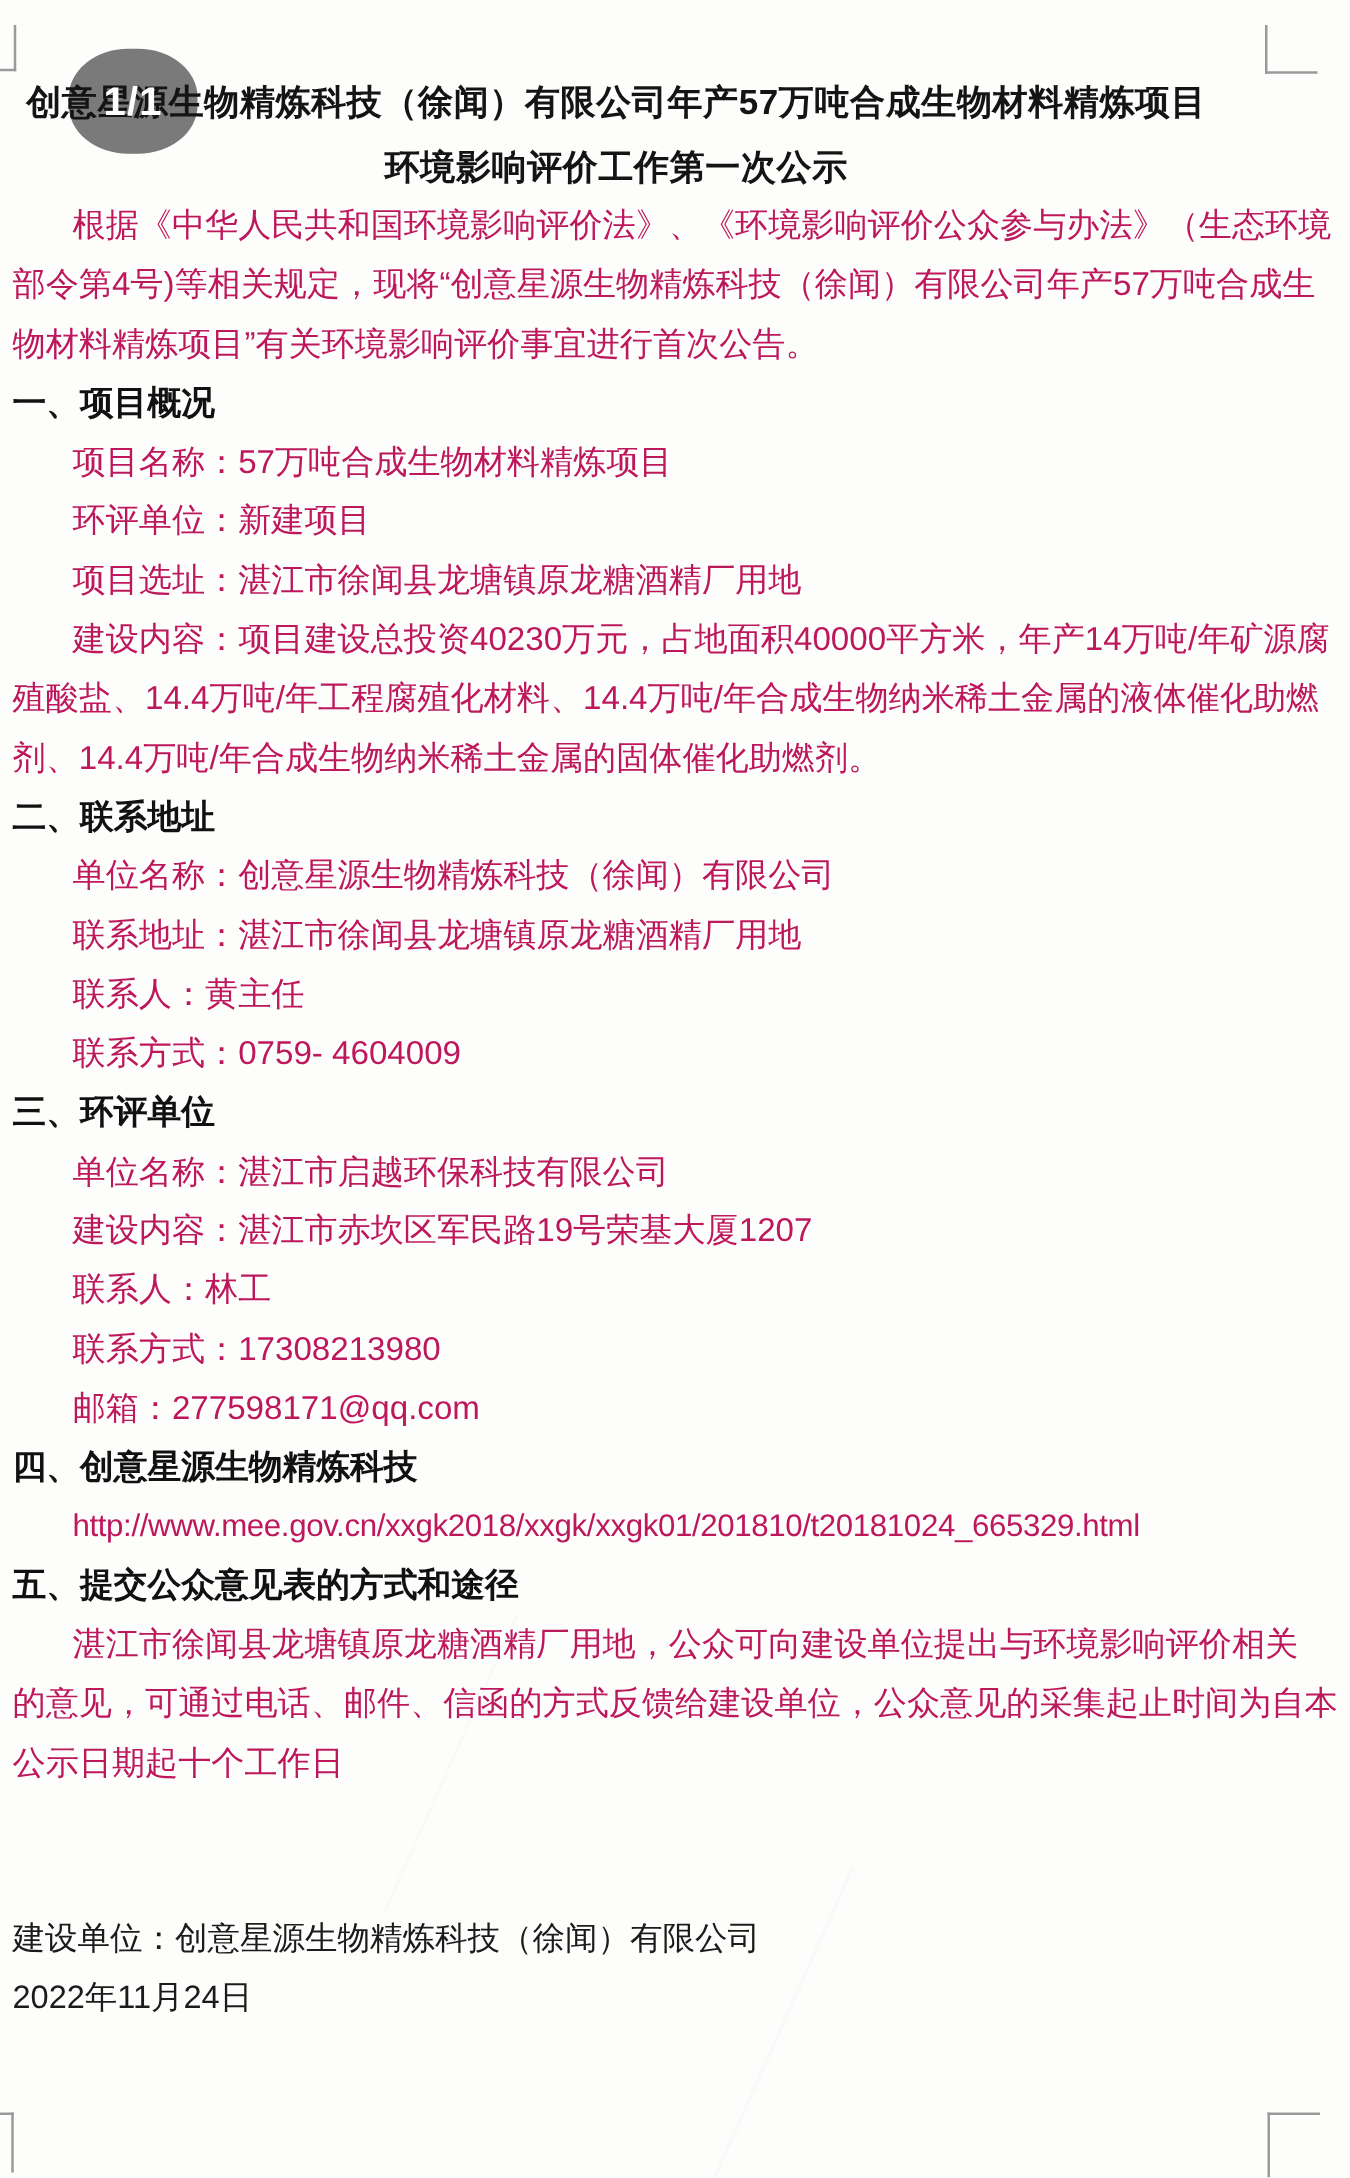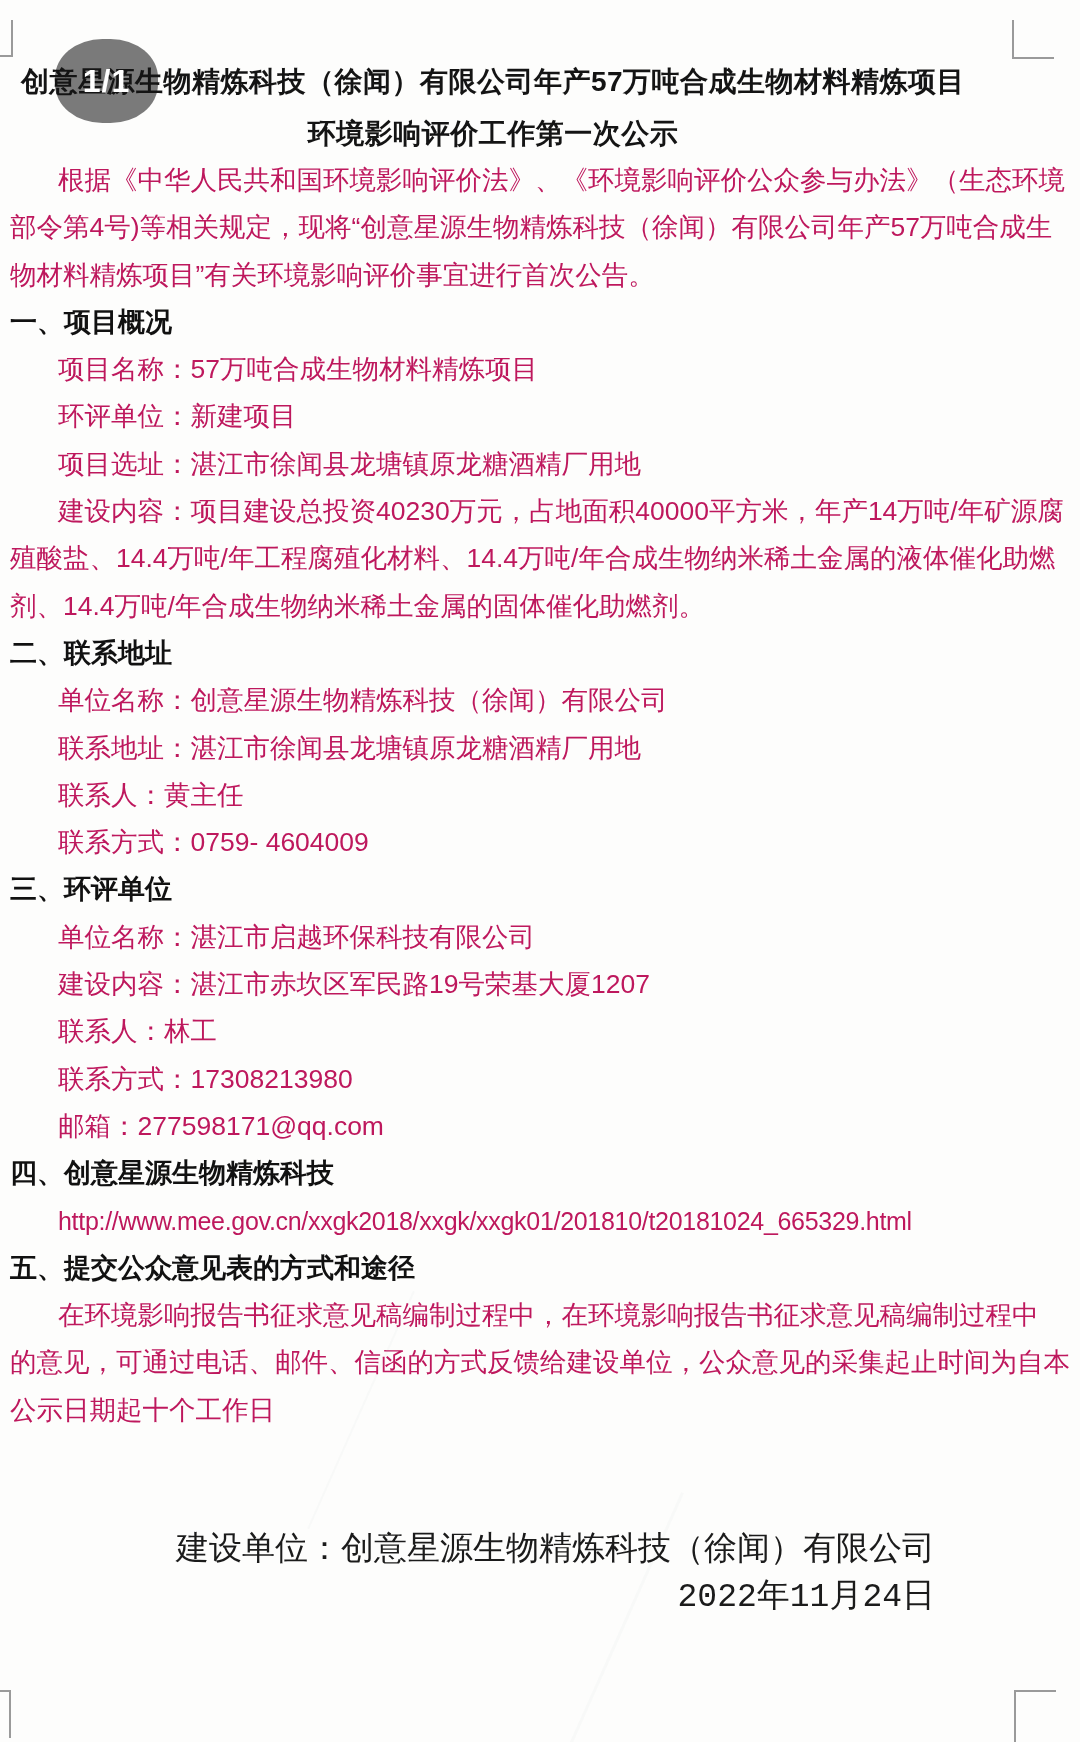--- a/index.html
+++ b/index.html
@@ -36,21 +36,21 @@
   }
   
   .doc-body{position:absolute;left:10px;top:157px;right:8px;z-index:2;}
   .line{font-size:26.5px;line-height:47.3px;white-space:nowrap;color:#be185d;}
   .line.heading{font-weight:800;font-size:27px;color:#111;}
   .line.field,.line.para-first{padding-left:48px;}
   .line.url{padding-left:48px;font-size:25px;letter-spacing:-.3px;}
   
   .doc-footer{
     position:absolute;left:10px;top:1527px;right:145px;z-index:2;
-    text-align:right;font-size:33px;line-height:47.3px;white-space:nowrap;font-family:Liberation Mono, monospace;
+    text-align:left;font-size:26px;line-height:47.3px;white-space:nowrap;
   }
 </style>
 </head>
 <body>
 
 <div class="corner tl"></div>
 <div class="corner tr"></div>
 <div class="corner bl"></div>
 <div class="corner br"></div>
 
@@ -83,21 +83,21 @@
     <div class="line field">联系方式：0759- 4604009</div>
     <div class="line heading">三、环评单位</div>
     <div class="line field">单位名称：湛江市启越环保科技有限公司</div>
     <div class="line field">建设内容：湛江市赤坎区军民路19号荣基大厦1207</div>
     <div class="line field">联系人：林工</div>
     <div class="line field">联系方式：17308213980</div>
     <div class="line field">邮箱：277598171@qq.com</div>
     <div class="line heading">四、创意星源生物精炼科技</div>
     <div class="line url">http://www.mee.gov.cn/xxgk2018/xxgk/xxgk01/201810/t20181024_665329.html</div>
     <div class="line heading">五、提交公众意见表的方式和途径</div>
-    <div class="line field">在环境影响报告书征求意见稿编制过程中，在环境影响报告书征求意见稿编制过程中</div>
+    <div class="line field">湛江市徐闻县龙塘镇原龙糖酒精厂用地，公众可向建设单位提出与环境影响评价相关</div>
     <div class="line para">的意见，可通过电话、邮件、信函的方式反馈给建设单位，公众意见的采集起止时间为自本</div>
     <div class="line para">公示日期起十个工作日</div>
   </div>
 
 <div class="doc-footer">
   <div>建设单位：创意星源生物精炼科技（徐闻）有限公司</div>
   <div>2022年11月24日</div>
 </div>
 
 </body></html>

